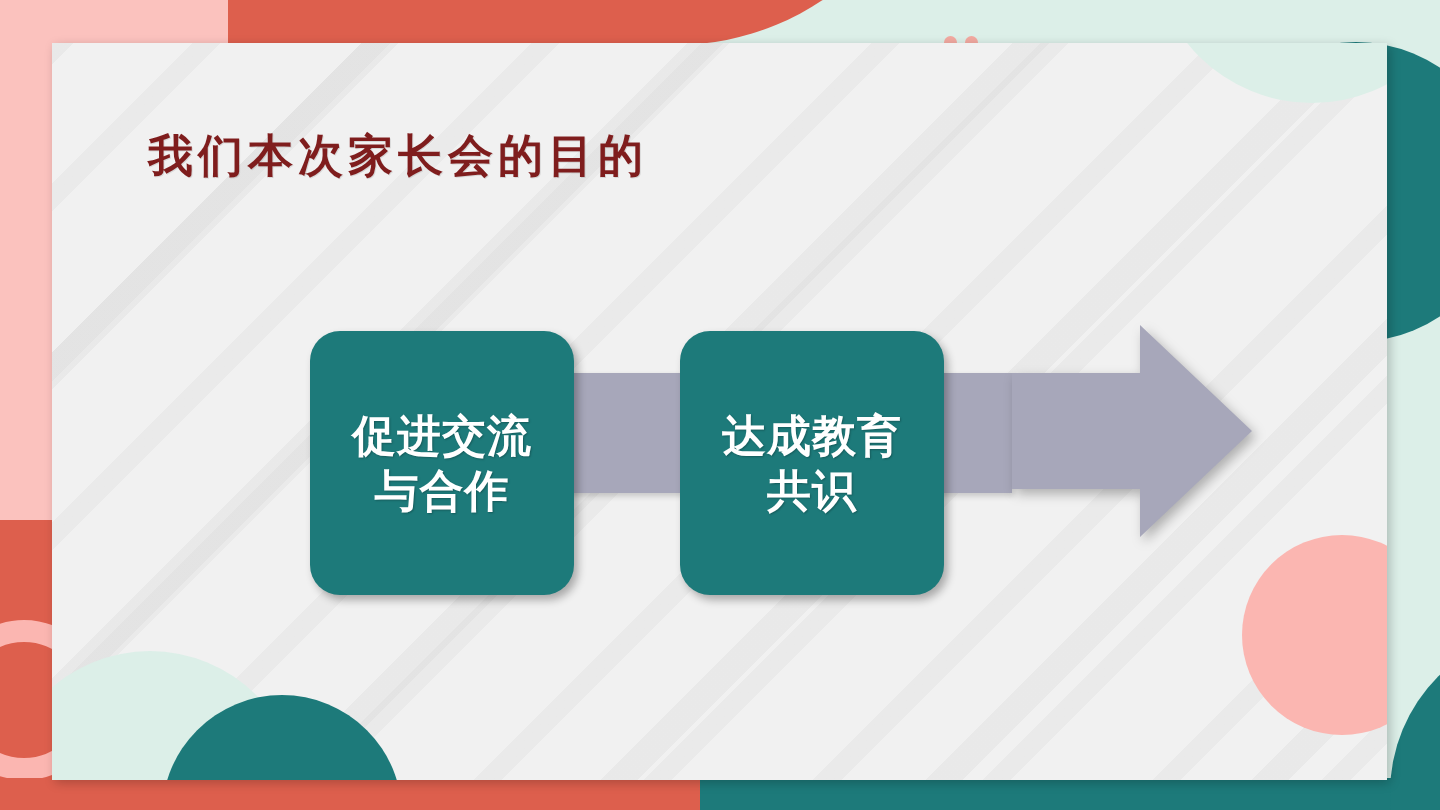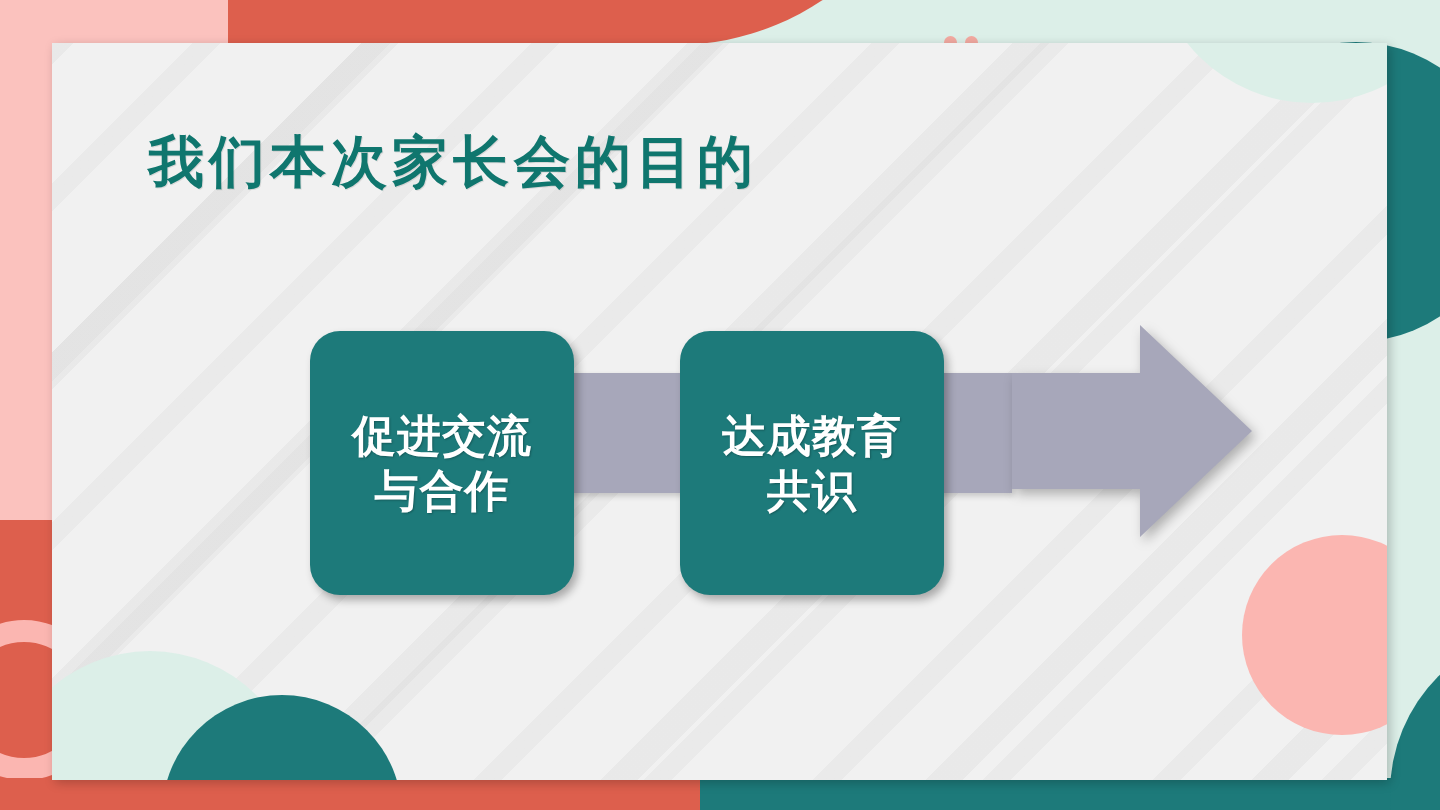--- a/index.html
+++ b/index.html
@@ -174,24 +174,24 @@
     border-radius: 50%;
     background: #dcefe8;
   }
 
   
   #title {
     position: absolute;
     left: 96px; top: 88px;
     font-family: "DejaVu Serif", "Liberation Serif", serif;
     font-weight: bold;
-    font-size: 56px;
+    font-size: 45px;
     line-height: 1.1;
     letter-spacing: 5px;
-    color: #0f766e;
+    color: #7f1d1d;
     white-space: nowrap;
     text-shadow: 1px 1px 0 rgba(0,0,0,0.10);
   }
 
   
   #diagram {
     position: absolute;
     left: 0; top: 0; right: 0; bottom: 0;
     pointer-events: none;
   }

